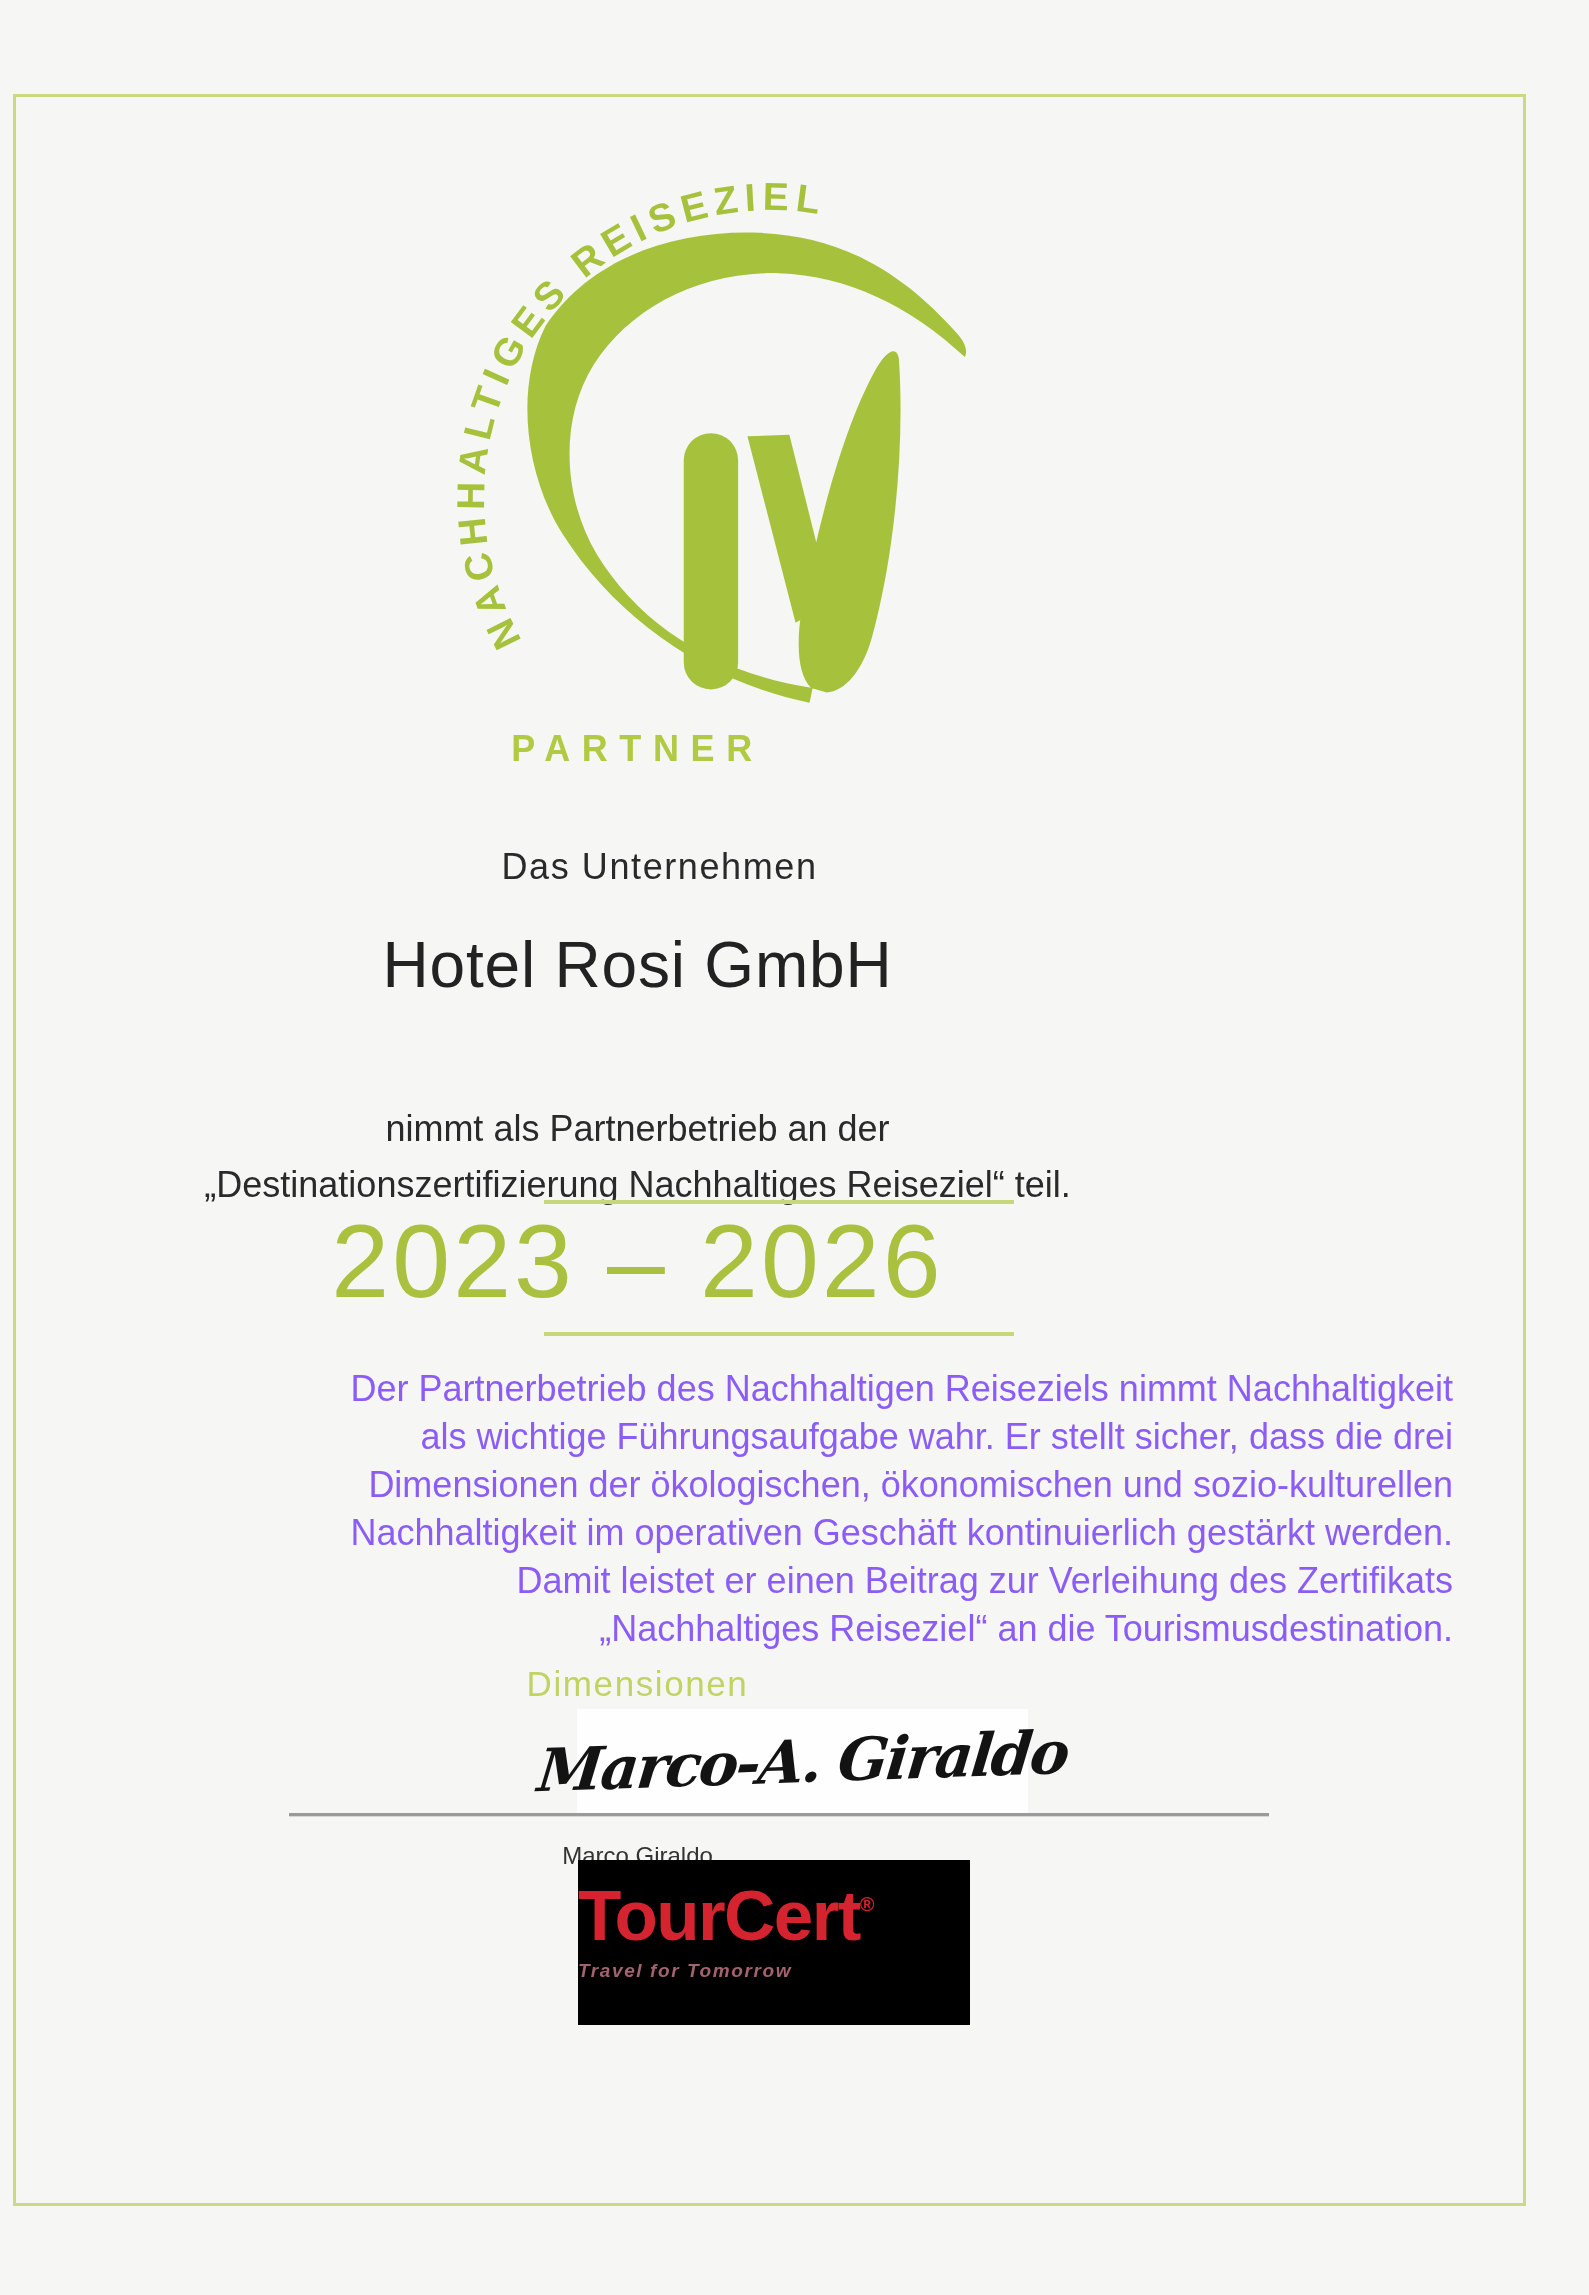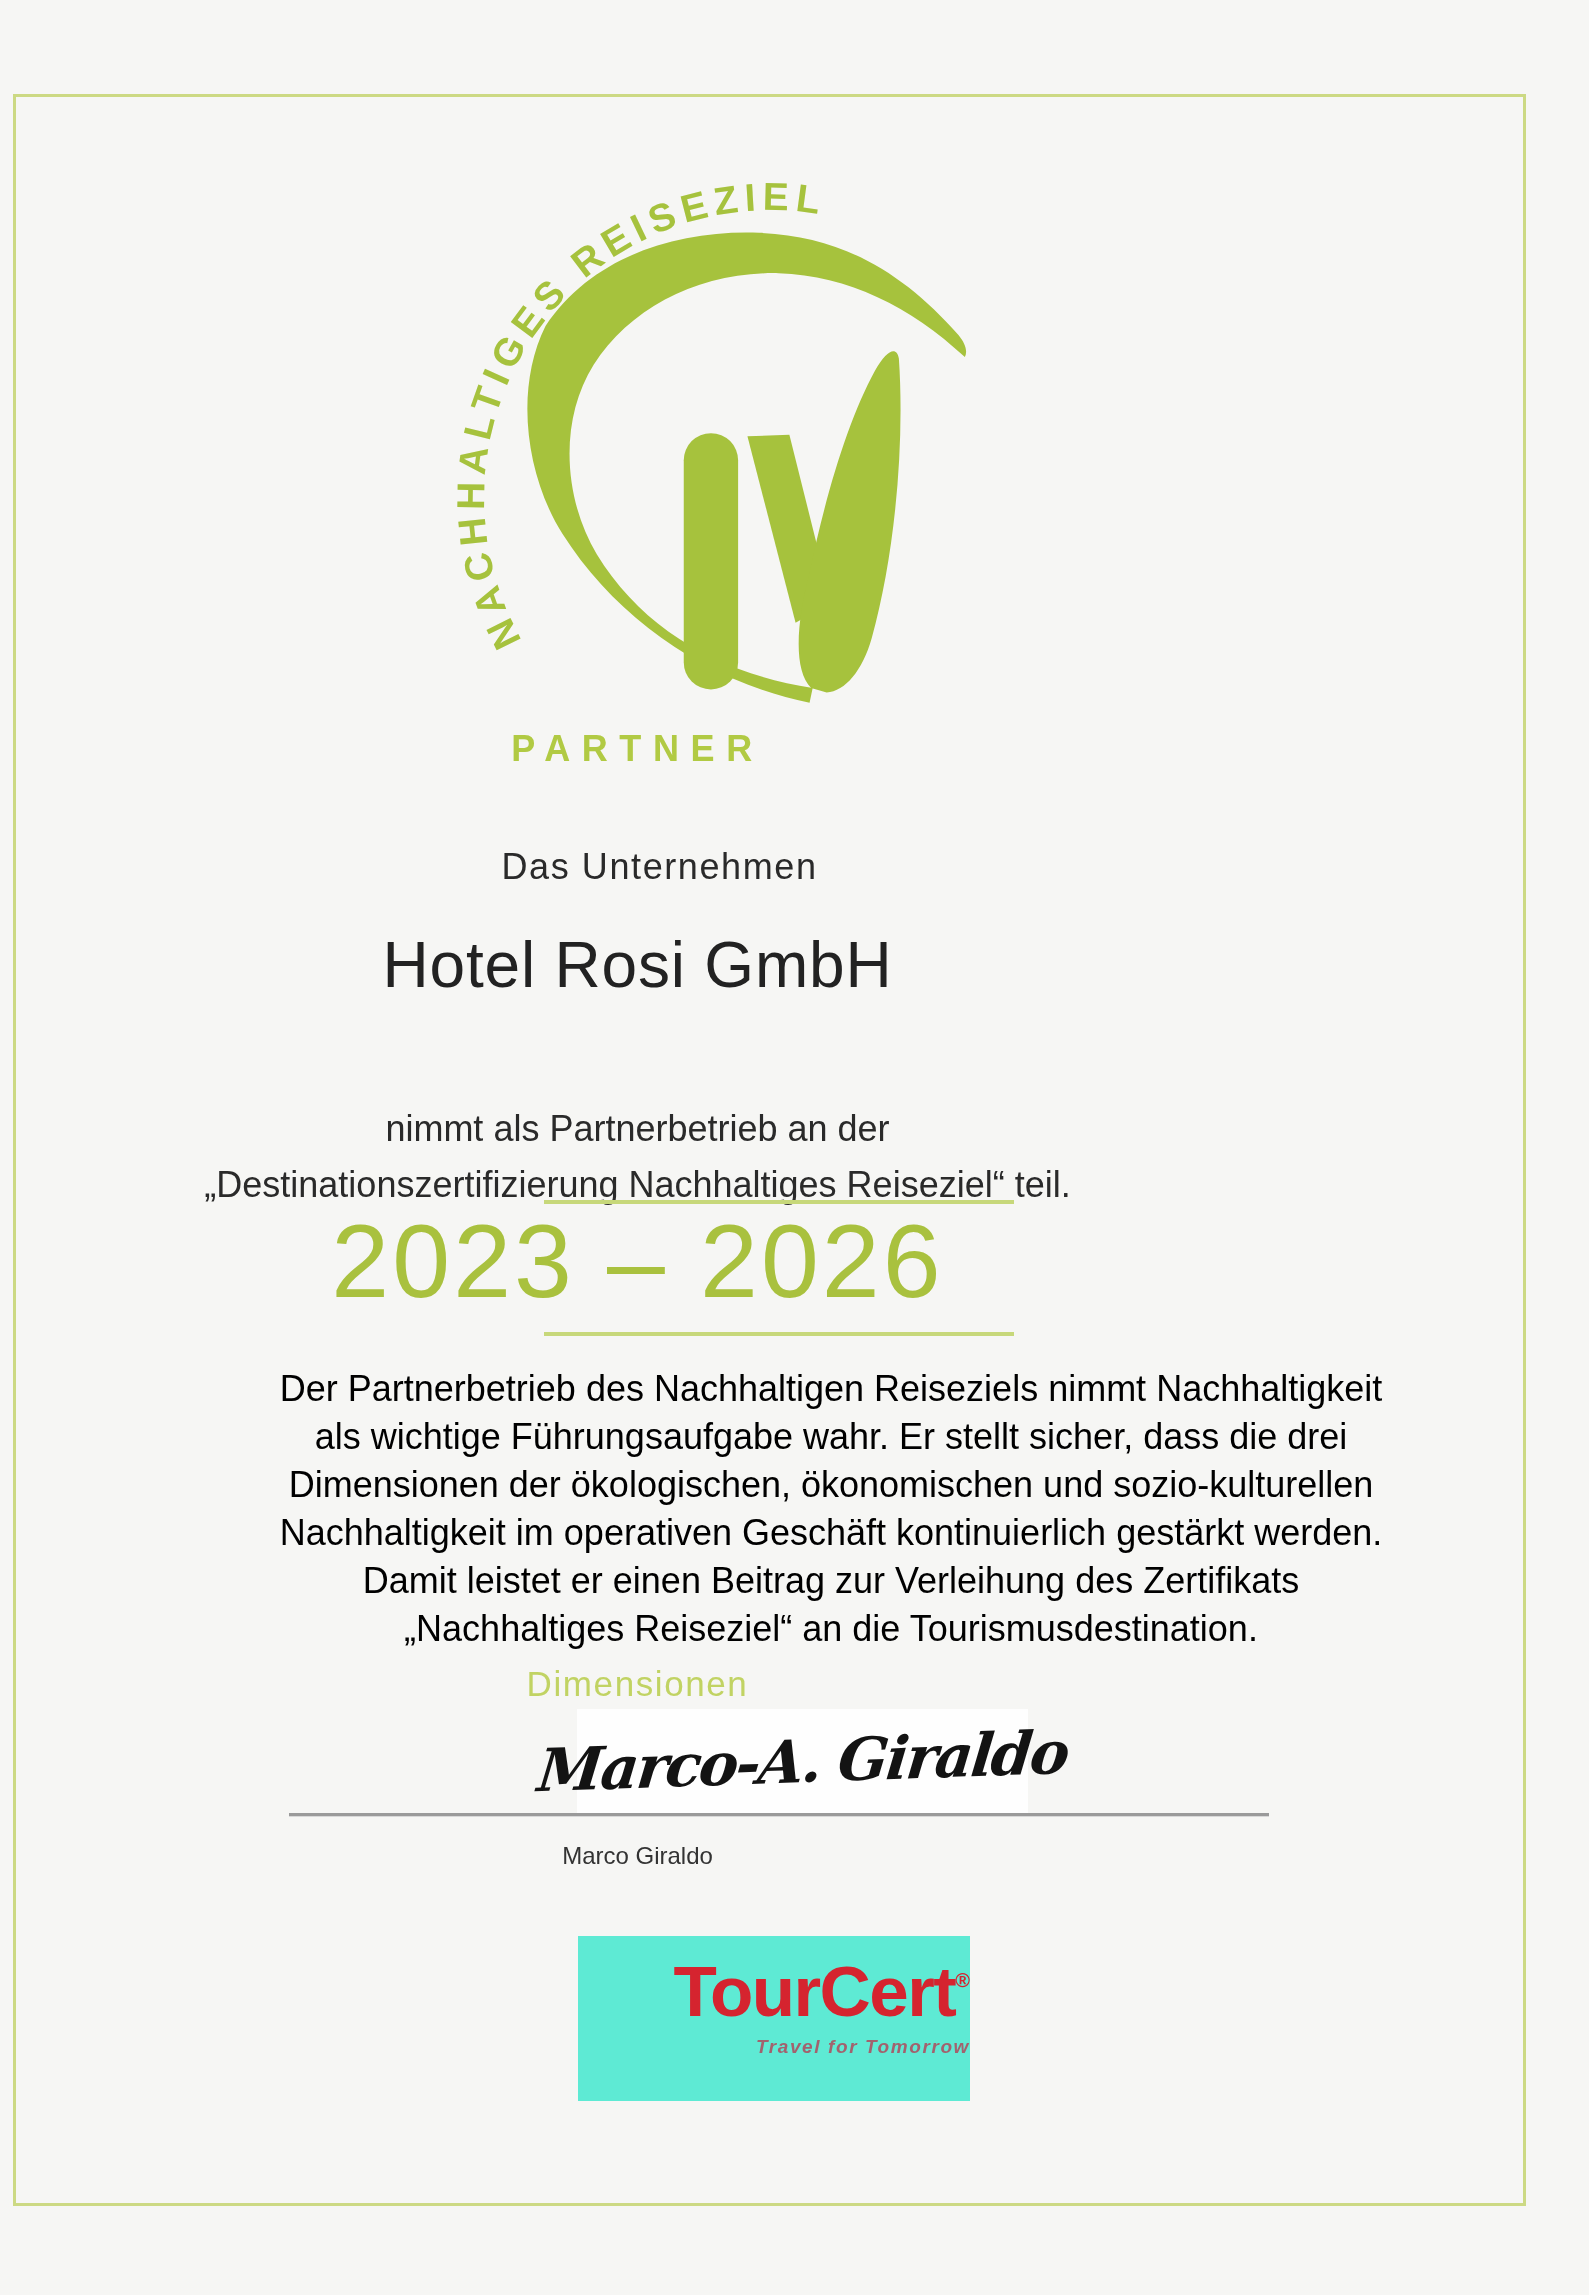--- a/index.html
+++ b/index.html
@@ -21,40 +21,40 @@
   .logo-wrap{position:absolute;left:429px;top:159px;width:699px;height:598px;}
   .partner{top:728px;font-size:36px;font-weight:bold;letter-spacing:11.6px;color:#b1ca43;}
   .intro-label{top:846px;font-size:36px;letter-spacing:1.6px;color:#2a2a2a;padding-left:22px;}
   .company{top:928px;font-size:64px;letter-spacing:0.8px;color:#222;}
   .participation{top:1059px;font-size:36px;line-height:56px;color:#2a2a2a;white-space:pre-line;margin-top:42px;}
   .yline{position:absolute;height:3.9px;background:#c7d87a;}
   .yline1{left:544px;top:1200px;width:470px;}
   .yline2{left:544px;top:1332px;width:470px;}
   .year{top:1209px;font-size:104px;line-height:1;color:#a9c13e;letter-spacing:3.1px;}
   .bodytext{
-    position:absolute;left:182px;top:1365px;width:1298px;
-    font-size:36px;line-height:48px;color:#000000;
-    text-align:center;white-space:pre-line;
+    position:absolute;left:155px;top:1365px;width:1298px;
+    font-size:36px;line-height:48px;color:#8b5cf6;
+    text-align:right;white-space:pre-line;
   }
   .place{top:1664px;font-size:35px;color:#c1d363;letter-spacing:1.6px;}
   .sig-box{
     position:absolute;left:577px;top:1709px;width:451px;height:104px;
     background:#fefefe;display:flex;align-items:center;justify-content:center;
     overflow:visible;
   }
   .sig-script{
     font-family:"DejaVu Serif",serif;font-style:italic;font-weight:bold;
     font-size:59px;color:#131313;letter-spacing:-2.3px;
     transform:rotate(-2deg) skewX(-8deg);white-space:nowrap;
   }
   .sig-rule{position:absolute;left:289px;top:1813px;width:980px;height:3.1px;background:#9a9a9a;border-bottom:1.6px solid #d8d8d8;}
   .signatory{top:1842px;font-size:24px;color:#333;}
   .tourcert-box{
-    position:absolute;left:578px;top:1936px;width:392px;height:165px;
-    background:#5eead4;text-align:right;
+    position:absolute;left:578px;top:1860px;width:392px;height:165px;
+    background:#000000;text-align:left;
   }
   .tc-brand{
     margin-top:20px;
     font-size:71px;font-weight:bold;letter-spacing:-1.6px;color:#d5242f;line-height:1;
     white-space:nowrap;
   }
   .tc-reg{font-size:20px;vertical-align:29.5px;letter-spacing:0;}
   .tc-tagline{
     margin-top:9.3px;
     font-size:19px;font-style:italic;font-weight:bold;color:#a2626e;letter-spacing:1.6px;

